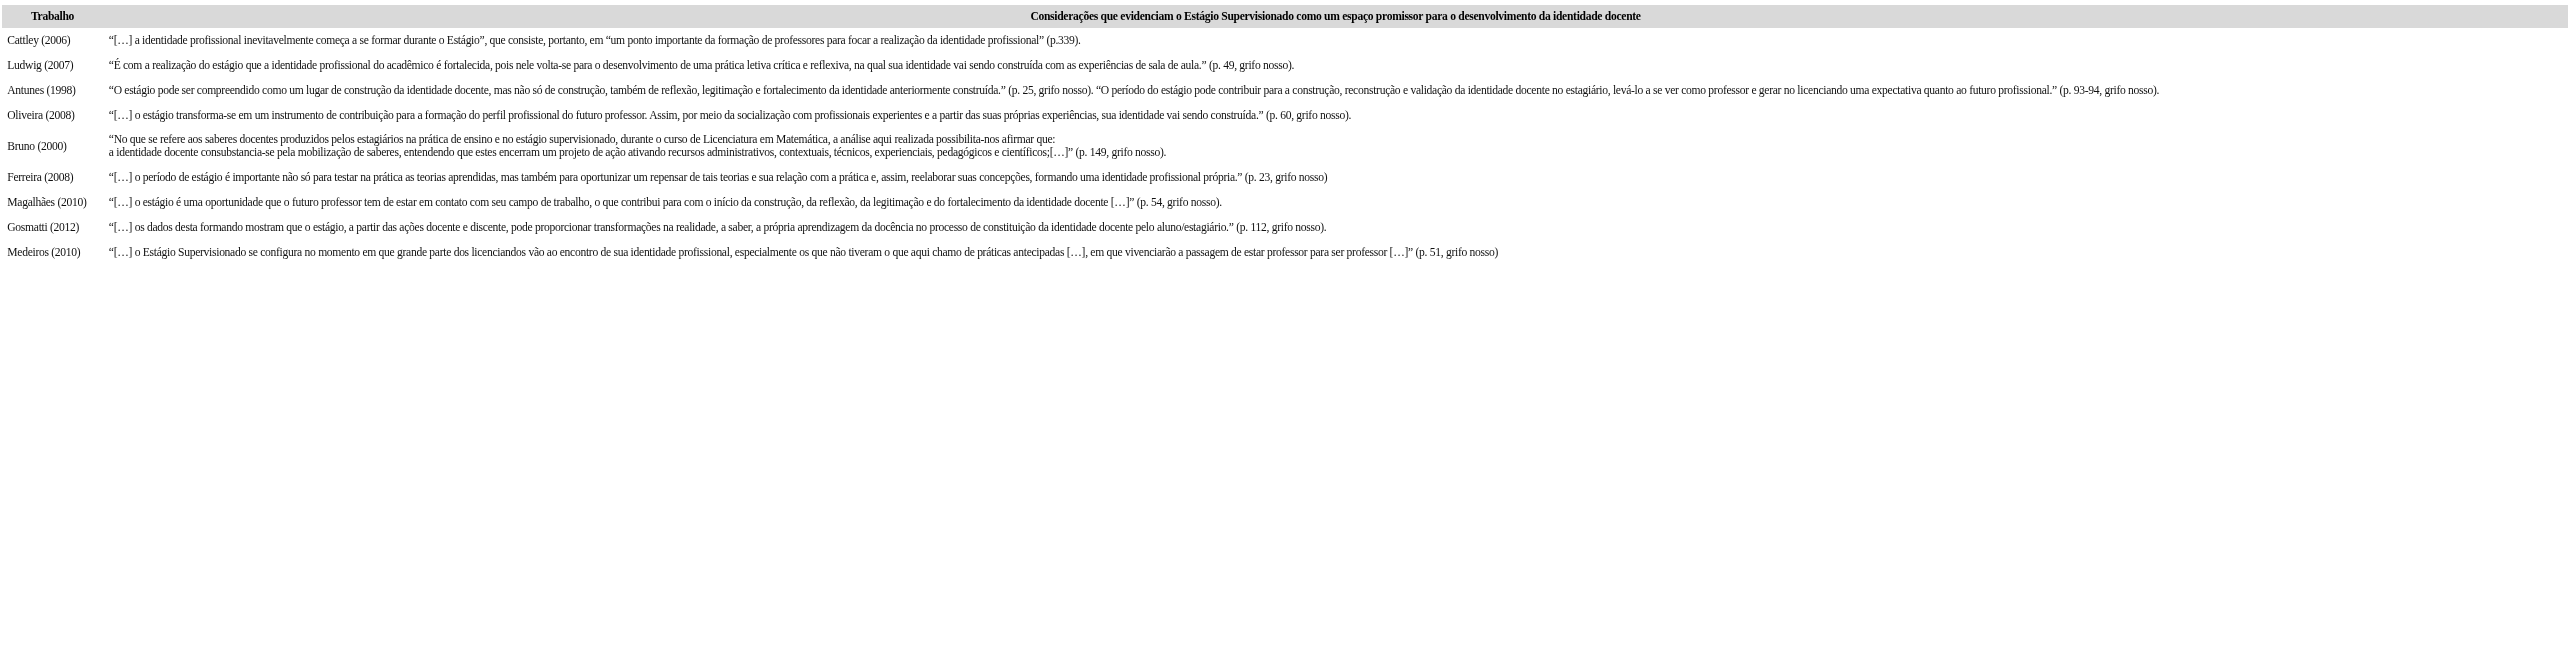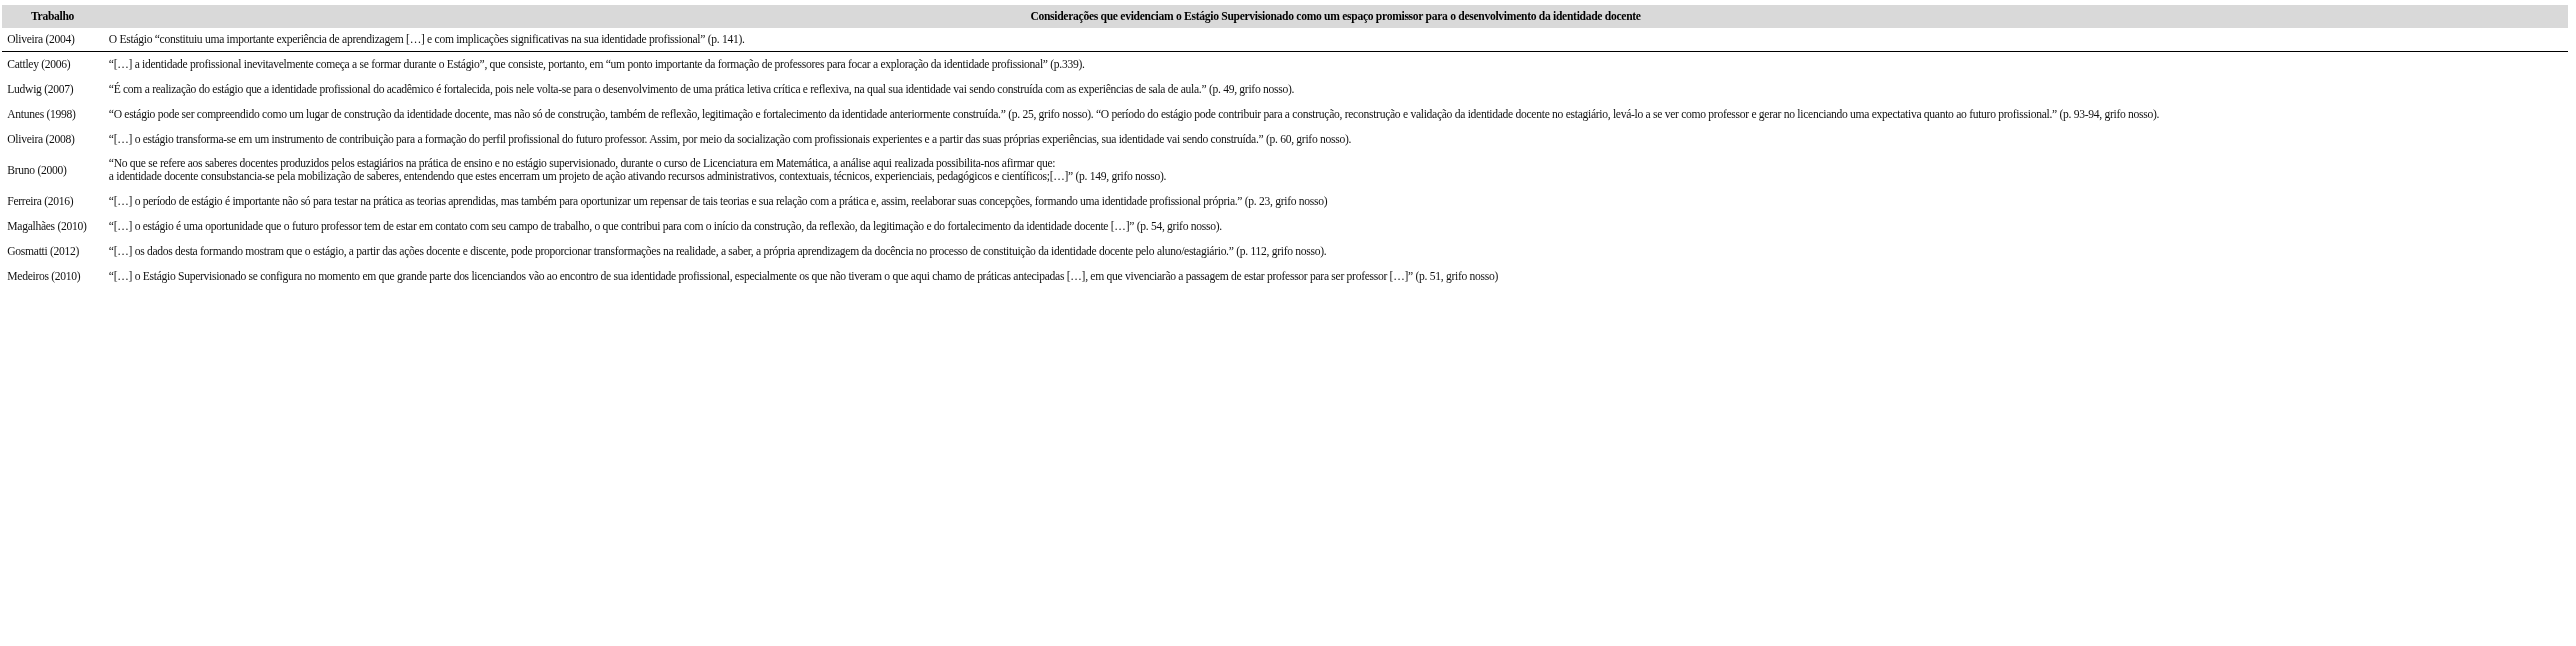--- a/index.html
+++ b/index.html
@@ -69,30 +69,24 @@
 
 <div class="page">
   <table class="findings">
     <thead>
       <tr>
         <th class="col-work">Trabalho</th>
         <th class="col-considerations">Considerações que evidenciam o Estágio Supervisionado como um espaço promissor para o desenvolvimento da identidade docente</th>
       </tr>
     </thead>
     <tbody>
-      <tr class="first-row">
-        <td class="work">Oliveira (2004)</td>
-        <td class="quote">
-          <span class="quote-line">O Estágio “constituiu uma importante experiência de aprendizagem […] e com implicações significativas na sua identidade profissional” (p. 141).</span>
-        </td>
-      </tr>
       <tr>
         <td class="work">Cattley (2006)</td>
         <td class="quote">
-          <span class="quote-line">“[…] a identidade profissional inevitavelmente começa a se formar durante o Estágio”, que consiste, portanto, em “um ponto importante da formação de professores para focar a exploração da identidade profissional” (p.339).</span>
+          <span class="quote-line">“[…] a identidade profissional inevitavelmente começa a se formar durante o Estágio”, que consiste, portanto, em “um ponto importante da formação de professores para focar a realização da identidade profissional” (p.339).</span>
         </td>
       </tr>
       <tr>
         <td class="work">Ludwig (2007)</td>
         <td class="quote">
           <span class="quote-line">“É com a realização do estágio que a identidade profissional do acadêmico é fortalecida, pois nele volta-se para o desenvolvimento de uma prática letiva crítica e reflexiva, na qual sua identidade vai sendo construída com as experiências de sala de aula.” (p. 49, grifo nosso).</span>
         </td>
       </tr>
       <tr>
         <td class="work">Antunes (1998)</td>
@@ -107,21 +101,21 @@
         </td>
       </tr>
       <tr class="tall-row">
         <td class="work">Bruno (2000)</td>
         <td class="quote">
           <span class="quote-line">“No que se refere aos saberes docentes produzidos pelos estagiários na prática de ensino e no estágio supervisionado, durante o curso de Licenciatura em Matemática, a análise aqui realizada possibilita-nos afirmar que:</span>
           <span class="quote-line">a identidade docente consubstancia-se pela mobilização de saberes, entendendo que estes encerram um projeto de ação ativando recursos administrativos, contextuais, técnicos, experienciais, pedagógicos e científicos;[…]” (p. 149, grifo nosso).</span>
         </td>
       </tr>
       <tr>
-        <td class="work">Ferreira (2016)</td>
+        <td class="work">Ferreira (2008)</td>
         <td class="quote">
           <span class="quote-line">“[…] o período de estágio é importante não só para testar na prática as teorias aprendidas, mas também para oportunizar um repensar de tais teorias e sua relação com a prática e, assim, reelaborar suas concepções, formando uma identidade profissional própria.” (p. 23, grifo nosso)</span>
         </td>
       </tr>
       <tr>
         <td class="work">Magalhães (2010)</td>
         <td class="quote">
           <span class="quote-line">“[…] o estágio é uma oportunidade que o futuro professor tem de estar em contato com seu campo de trabalho, o que contribui para com o início da construção, da reflexão, da legitimação e do fortalecimento da identidade docente […]” (p. 54, grifo nosso).</span>
         </td>
       </tr>

